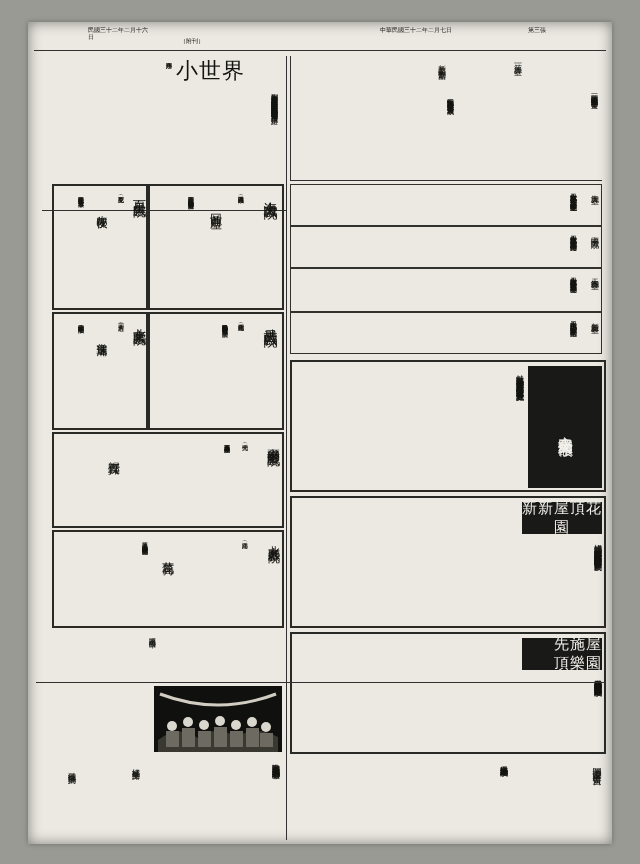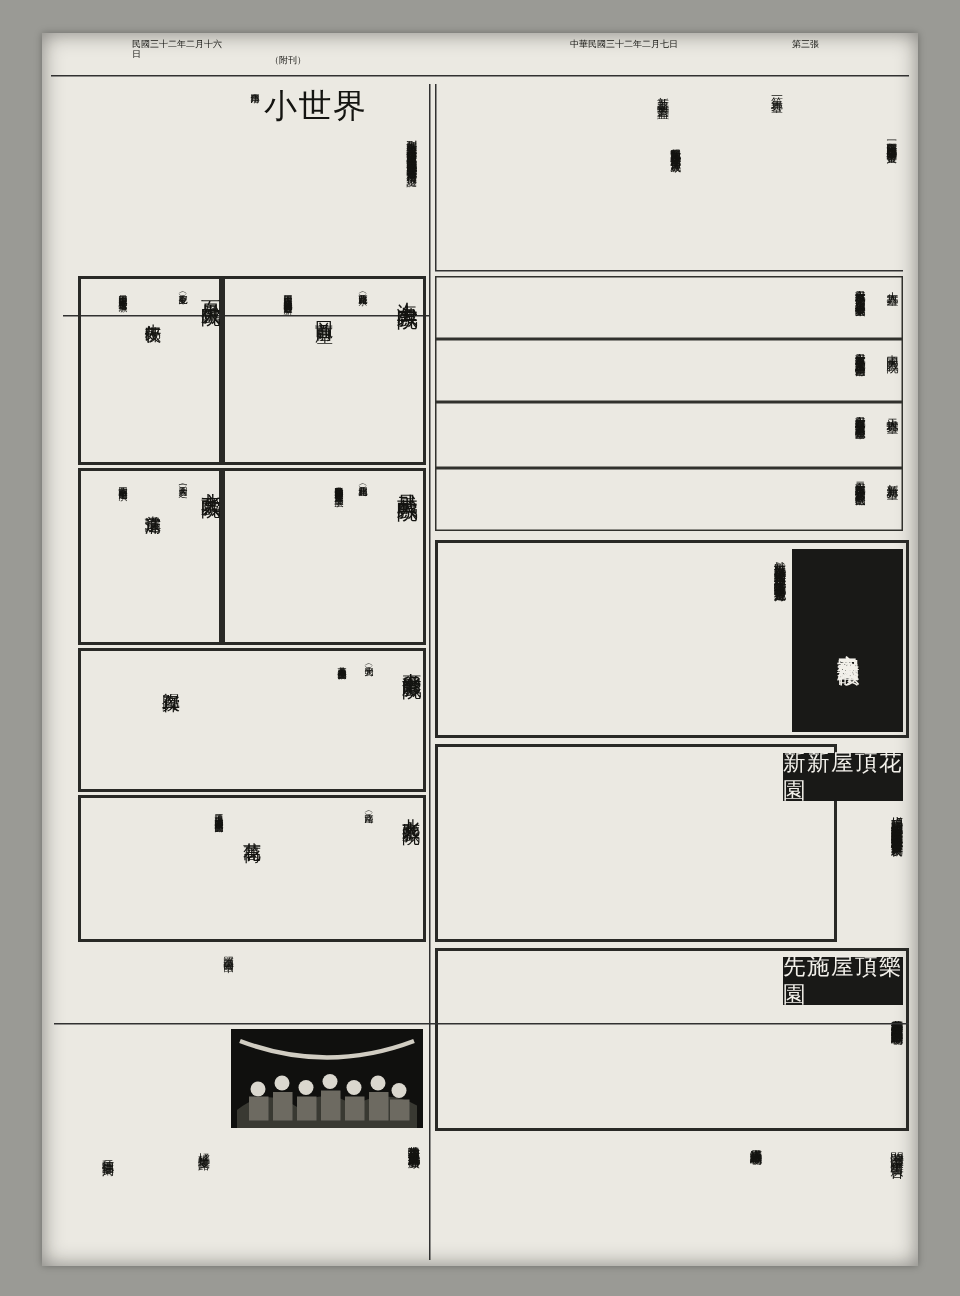--- a/index.html
+++ b/index.html
@@ -143,38 +143,38 @@
         <span>朱崔桂王朱</span>
         <span>如玉四月</span>
         <span>小桃紅</span>
         <span>王梅</span>
         <span>落花換艷子</span>
         <span>下集</span>
         <span>我是最方艷麗子</span>
       </div>
     </div>
 
-    <div class="box frame" style="left:262px;top:474px;width:268px;height:132px;">
+    <div class="box frame" style="left:262px;top:474px;width:316px;height:132px;text-align:center;">
       <div class="box invbar c ttl" style="left:230px;top:4px;width:80px;height:32px;font-size:15px;">新新屋頂花園</div>
       <div class="box wrapv s8 ink" style="left:8px;top:40px;width:302px;height:86px;">
         <span>貞娣娟</span>
         <span>團場</span>
         <span>劇社戲</span>
         <span>學校大班次</span>
         <span>董蘇東吳張林</span>
         <span>張王越素孝王</span>
         <span>乙哈輯天大姊</span>
         <span>心哈曲人容孝</span>
         <span>佳最發日</span>
         <span>劇新舞夜</span>
       </div>
     </div>
 
     <div class="box frame" style="left:262px;top:610px;width:316px;height:122px;">
-      <div class="box invbar c ttl" style="left:230px;top:4px;width:80px;height:32px;font-size:15px;">先施屋頂樂園</div>
+      <div class="box invbar c ttl" style="left:230px;top:4px;width:80px;height:32px;font-size:15px;padding-left:32px;">先施屋頂樂園</div>
       <div class="box wrapv s8 ink" style="left:8px;top:40px;width:302px;height:76px;">
         <span>本日各種新遊藝劇場</span>
         <span>名著新劇樂子女班京大</span>
         <span>台嬉蹈名員委樂</span>
         <span>馬貞永道音譜得</span>
         <span>乾坤班劇場</span>
       </div>
     </div>
 
     <div class="box" style="left:8px;top:162px;width:248px;height:508px;">

